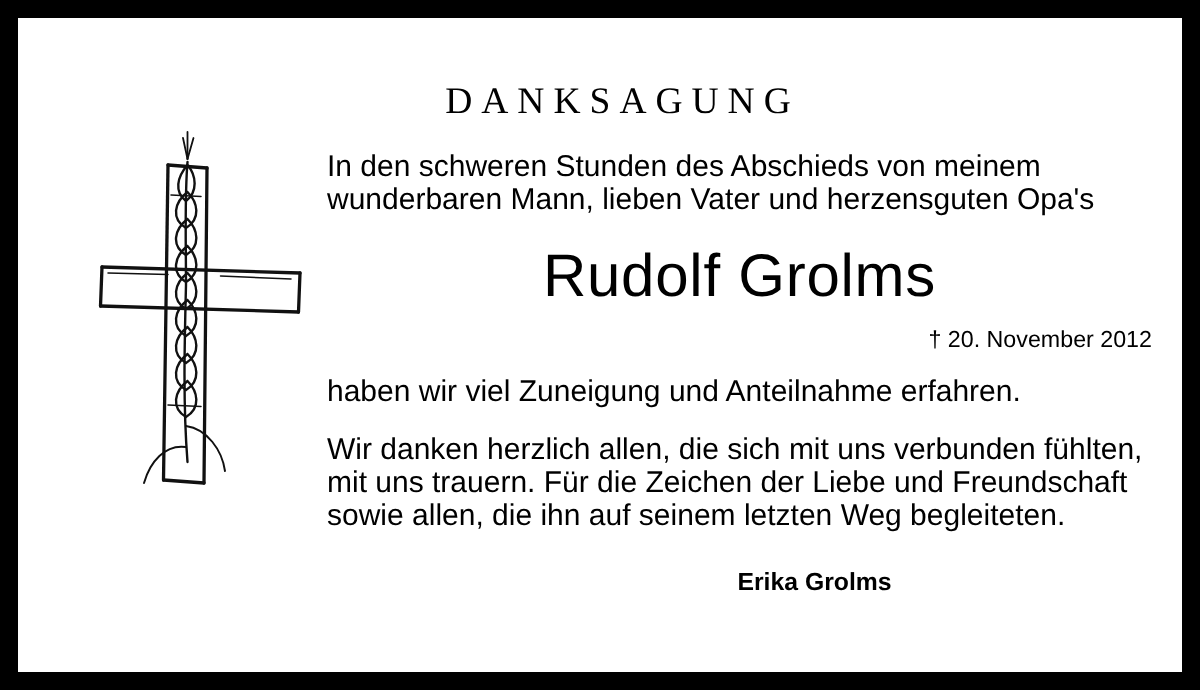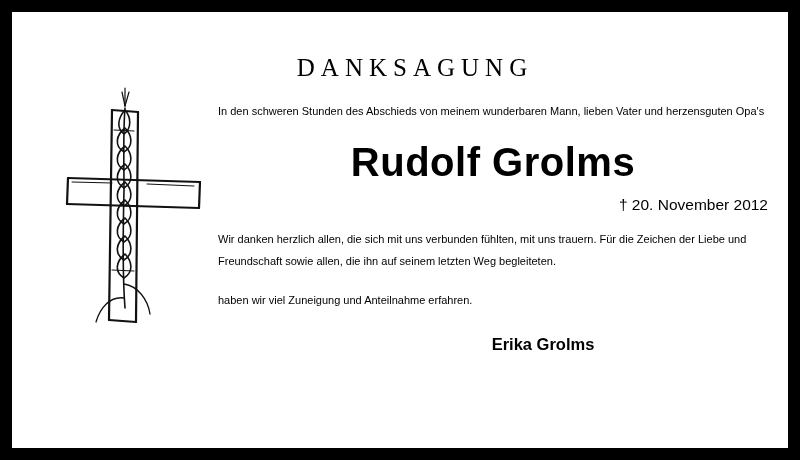--- a/index.html
+++ b/index.html
@@ -39,31 +39,31 @@
     padding-left: 30px;
     font-family: "Liberation Serif", serif;
   }
   .content {
     position: absolute;
     left: 206px;
     top: 88px;
     width: 550px;
   }
   .para {
-    font-size: 11px;
+    font-size: 20px;
     line-height: 22px;
     margin: 0 0 0 0;
   }
   .para + .para {
     margin-top: 17px;
   }
   .name {
     text-align: center;
     font-size: 40px;
-    font-weight: bold;
+    font-weight: normal;
     margin: 18px 0 0 0;
     letter-spacing: 0.5px;
   }
   .date {
     text-align: right;
     font-size: 15.5px;
     margin: 11px 0 14px 0;
   }
   .signature {
     margin-top: 22px;
@@ -132,22 +132,22 @@
         </g>
       </svg>
     </div>
 
     <div class="headline">DANKSAGUNG</div>
 
     <div class="content">
       <p class="para">In den schweren Stunden des Abschieds von meinem wunderbaren Mann, lieben Vater und herzensguten Opa's</p>
       <div class="name">Rudolf Grolms</div>
       <div class="date">† 20. November 2012</div>
+      <p class="para">haben wir viel Zuneigung und Anteilnahme erfahren.</p>
       <p class="para">Wir danken herzlich allen, die sich mit uns verbunden fühlten, mit uns trauern. Für die Zeichen der Liebe und Freundschaft sowie allen, die ihn auf seinem letzten Weg begleiteten.</p>
-      <p class="para">haben wir viel Zuneigung und Anteilnahme erfahren.</p>
       <div class="signature">
         <div>Erika Grolms</div>
 
       </div>
     </div>
 
   </div>
 </div>
 
 </body></html>

